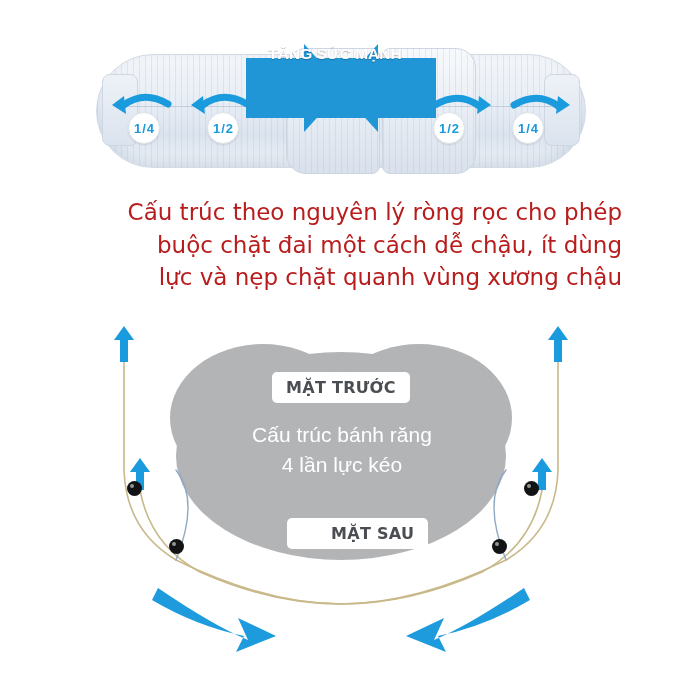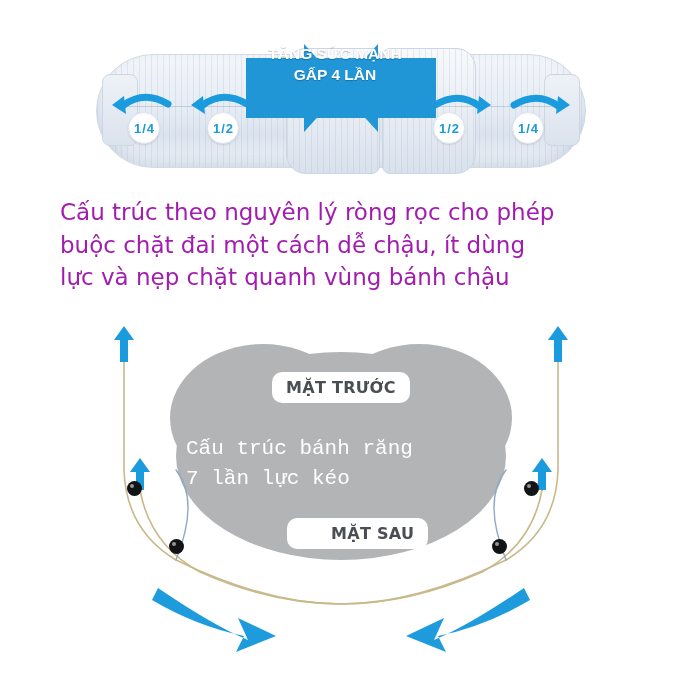--- a/index.html
+++ b/index.html
@@ -116,22 +116,22 @@
     z-index: 6;
     text-shadow: 0 1px 1px rgba(0,0,0,.25);
   }
 
   
   .caption {
     position: absolute;
     left: 60px;
     top: 196px;
     width: 562px;
-    text-align: left;
-    color: #a21caf;
+    text-align: right;
+    color: #b91c1c;
     font-size: 23px;
     line-height: 1.42;
     font-family: "DejaVu Sans", sans-serif;
   }
 
   
   .gear-blob {
     position: absolute;
     left: 176px;
     top: 352px;
@@ -152,36 +152,36 @@
   .gear-blob:before { left: -6px; }
   .gear-blob:after  { right: -6px; }
 
   .label-box {
     position: absolute;
     background: #ffffff;
     color: #4a4d51;
     font-size: 16px;
     font-weight: bold;
     padding: 6px 14px;
-    border-radius: 10px;
+    border-radius: 5px;
     z-index: 4;
     font-family: "DejaVu Sans", sans-serif;
     letter-spacing: .3px;
   }
   .gear-text {
     position: absolute;
     left: 186px;
-    top: 434px;
+    top: 420px;
     width: 312px;
-    text-align: left;
+    text-align: center;
     color: #ffffff;
     font-size: 21px;
     line-height: 1.45;
     z-index: 4;
-    font-family: Liberation Mono, monospace;
+    font-family: Liberation Sans, sans-serif;
   }
 
   .pulley-dot {
     position: absolute;
     width: 15px;
     height: 15px;
     border-radius: 50%;
     background: #111314;
     z-index: 6;
   }
@@ -242,21 +242,20 @@
       <polygon points="558,96 570,105 556,114"></polygon>
     </g>
 
     <polygon points="248,60 304,60 304,44 344,88 304,132 304,116 248,116" fill="#2196d6"></polygon>
     <polygon points="434,60 378,60 378,44 338,88 378,132 378,116 434,116" fill="#2196d6"></polygon>
     <rect x="246" y="58" width="190" height="60" fill="#2196d6"></rect>
   </svg>
 
   <div class="center-badge">
     <div>TĂNG SỨC MẠNH</div>
-    <div>GẤP 4 LẦN</div>
   </div>
 
   <div class="frac" style="left:128px; top:112px;">
     <span>1</span>
     <span style="margin:0 1px;">/</span>
     <span>4</span>
   </div>
   <div class="frac" style="left:207px; top:112px;">
     <span>1</span>
     <span style="margin:0 1px;">/</span>
@@ -269,21 +268,21 @@
   </div>
   <div class="frac" style="left:512px; top:112px;">
     <span>1</span>
     <span style="margin:0 1px;">/</span>
     <span>4</span>
   </div>
 
   <div class="caption">
     <div>Cấu trúc theo nguyên lý ròng rọc cho phép</div>
     <div>buộc chặt đai một cách dễ chậu, ít dùng</div>
-    <div>lực và nẹp chặt quanh vùng bánh chậu</div>
+    <div>lực và nẹp chặt quanh vùng xương chậu</div>
   </div>
 
   <div class="gear-blob"></div>
 
   <svg class="overlay" viewBox="0 0 682 682">
 
     <g fill="none" stroke-linecap="round">
       <path d="M124 345 L124 470 Q126 530 176 560 Q266 604 341 604 Q416 604 506 560 Q556 530 558 470 L558 345" stroke="#c9b98a" stroke-width="1.6"></path>
       <path d="M140 490 Q150 545 200 572 Q272 604 341 604 Q410 604 482 572 Q532 545 542 490" stroke="#c9b98a" stroke-width="1.6"></path>
       <path d="M140 490 L140 470" stroke="#c9b98a" stroke-width="1.6"></path>
@@ -319,18 +318,18 @@
       <div class="hi"></div>
     </div>
   <div class="pulley-dot" style="left:524px; top:481px;">
       <div class="hi"></div>
     </div>
 
   <div class="label-box" style="left:272px; top:372px;">MẶT TRƯỚC</div>
 
   <div class="gear-text">
     <div>Cấu trúc bánh răng</div>
-    <div>7 lần lực kéo</div>
+    <div>4 lần lực kéo</div>
   </div>
 
   <div class="label-box" style="left:287px; top:518px;padding-left:44px;">MẶT SAU</div>
 
 </div>
 
 </body></html>

